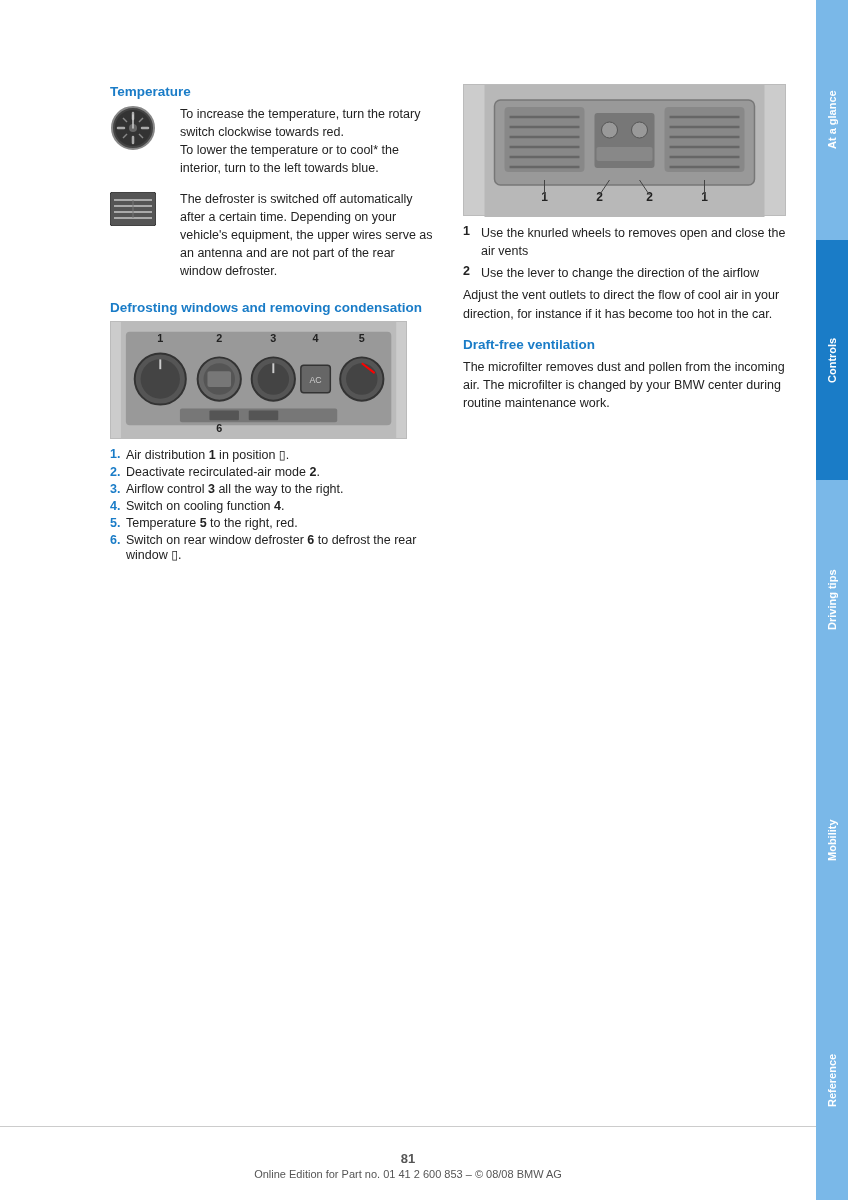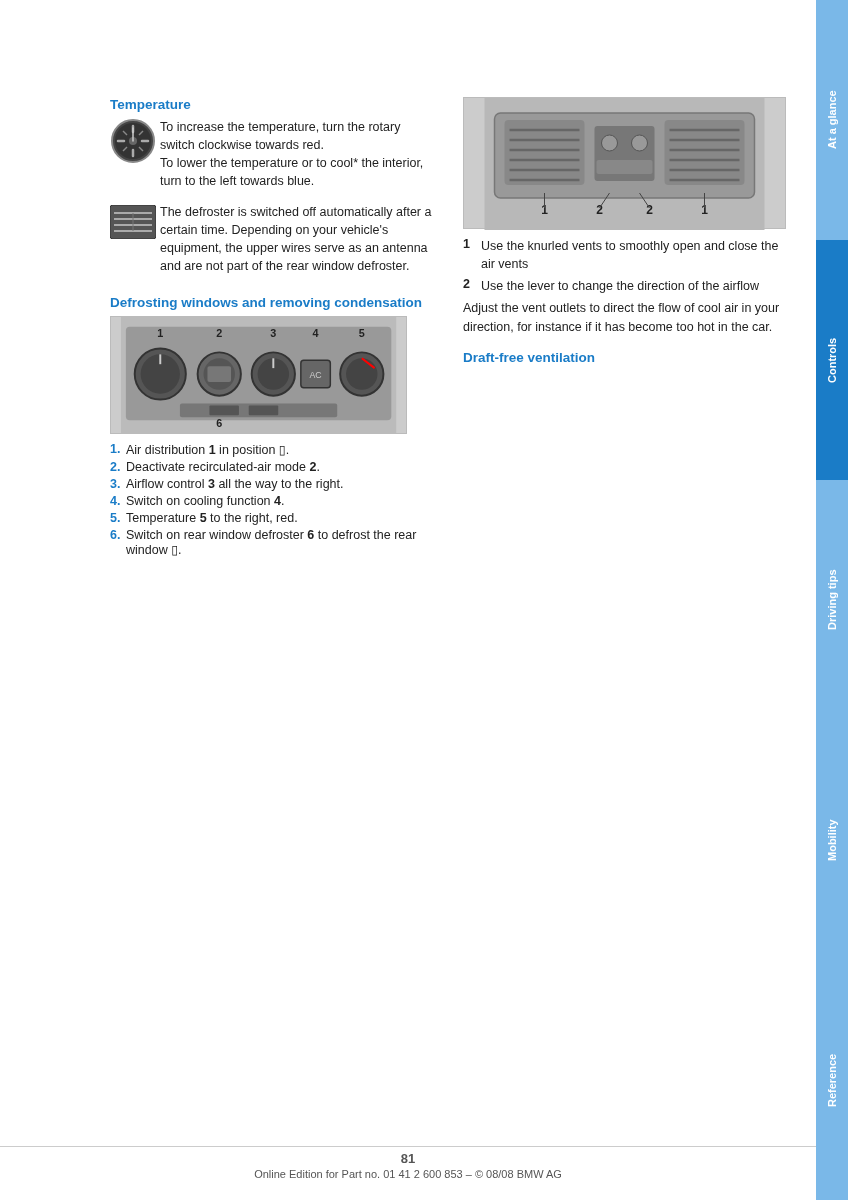--- a/index.html
+++ b/index.html
@@ -43,21 +43,21 @@
     .sidebar-tab.mobility { background: #7ab8e8; }
     .sidebar-tab.reference { background: #7ab8e8; }
 
     
     .main-content {
       position: absolute;
       left: 0;
       top: 0;
       right: 32px;
       bottom: 0;
-      padding: 37px 30px 60px 110px;
+      padding: 24px 30px 60px 110px;
     }
 
     
     .columns {
       display: flex;
       gap: 30px;
       margin-top: 20px;
     }
     .left-col {
       flex: 1;
@@ -76,21 +76,21 @@
       margin-bottom: 6px;
       margin-top: 14px;
     }
     .section-heading:first-child {
       margin-top: 0;
     }
 
     
     .icon-text-block {
       display: flex;
-      gap: 0;
+      gap: 20px;
       align-items: flex-start;
       margin-bottom: 6px;
     }
 
     
     .numbered-list {
       margin-top: 6px;
       padding-left: 0;
       list-style: none;
     }
@@ -133,21 +133,21 @@
     
     .footer {
       position: absolute;
       bottom: 20px;
       left: 0;
       right: 32px;
       text-align: center;
       font-size: 11px;
       color: #555;
       border-top: 1px solid #ccc;
-      padding-top: 4px;
+      padding-top: 24px;
     }
     .page-number {
       font-weight: bold;
       font-size: 13px;
       display: block;
       margin-bottom: 2px;
     }
 
     
     svg { display: block; }
@@ -340,32 +340,33 @@
           <line x1="60" y1="110" x2="60" y2="95" stroke="#444" stroke-width="1"></line>
           <line x1="115" y1="110" x2="125" y2="95" stroke="#444" stroke-width="1"></line>
           <line x1="165" y1="110" x2="155" y2="95" stroke="#444" stroke-width="1"></line>
           <line x1="220" y1="110" x2="220" y2="95" stroke="#444" stroke-width="1"></line>
         </svg>
       </div>
 
       <div class="vent-numbered">
         <div class="vent-item">
           <span class="vent-num">1</span>
-          <span class="body-text" style="margin:0;">Use the knurled vents to smoothly open and close the air vents</span>
+          <span class="body-text" style="margin:0;">Use the knurled wheels to removes open and close the air vents</span>
         </div>
         <div class="vent-item">
           <span class="vent-num">2</span>
           <span class="body-text" style="margin:0;">Use the lever to change the direction of the airflow</span>
         </div>
       </div>
 
       <div class="body-text">Adjust the vent outlets to direct the flow of cool air in your direction, for instance if it has become too hot in the car.</div>
 
       <div class="section-heading">Draft-free ventilation</div>
 
+      <div class="body-text">The microfilter removes dust and pollen from the incoming air. The microfilter is changed by your BMW center during routine maintenance work.</div>
 
     </div>
   </div>
 </div>
 
 <div class="footer">
   <span class="page-number">81</span>
   <span>Online Edition for Part no. 01 41 2 600 853 – © 08/08 BMW AG</span>
 </div>
 

